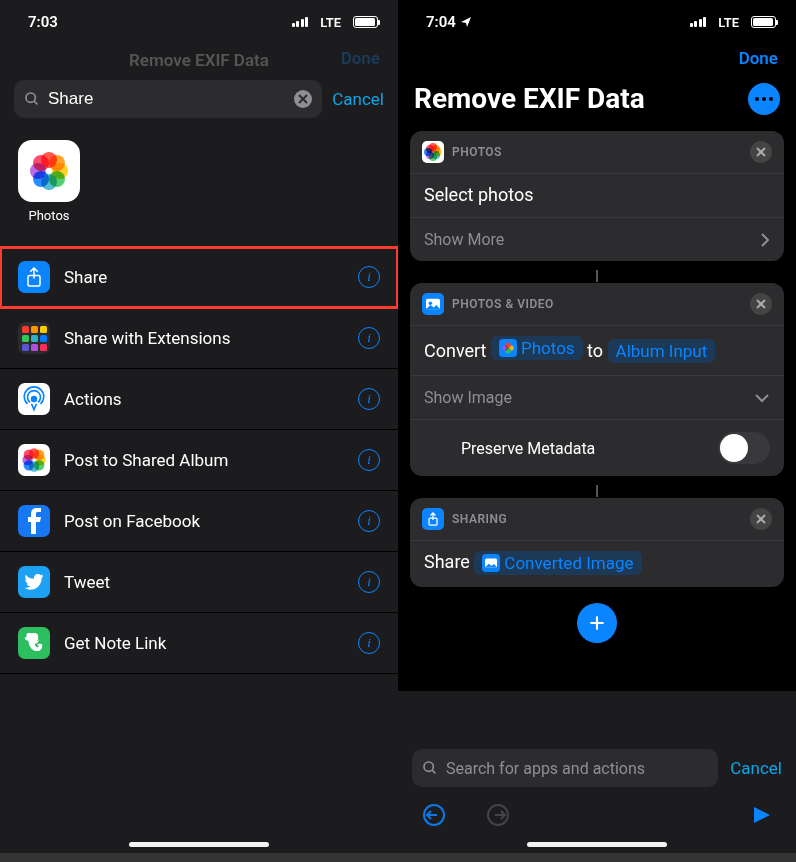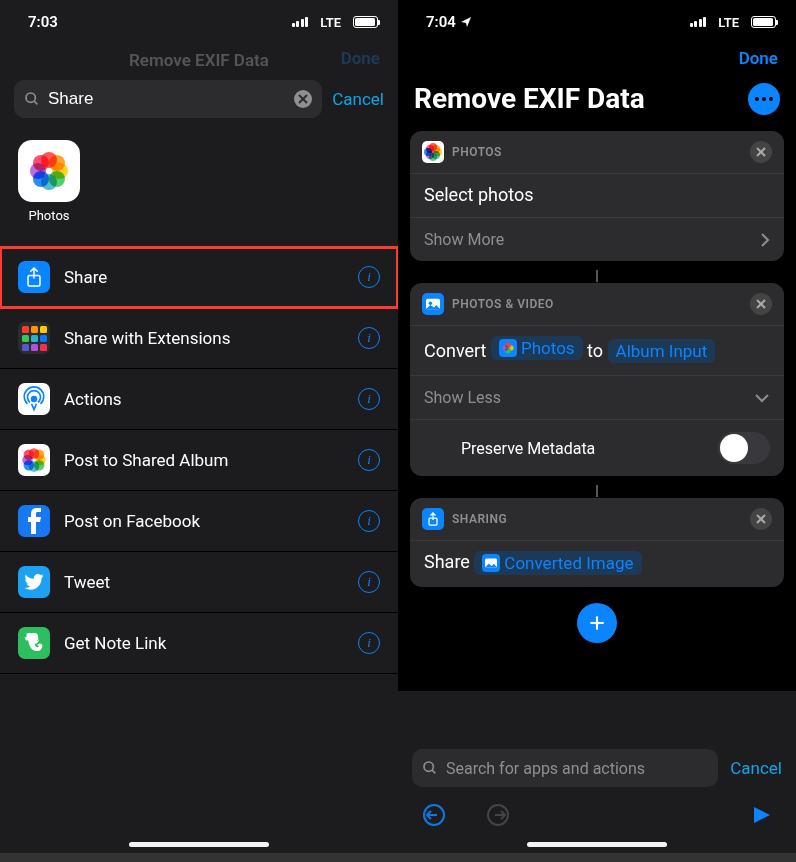--- a/index.html
+++ b/index.html
@@ -399,21 +399,21 @@
           </div>
         </span>
         <span>Photos</span>
       </span>
       <span>to</span>
       <span class="token">
         <span>Album Input</span>
       </span>
     </div>
     <div class="card-sub">
-      <span>Show Less</span>
+      <span>Show Image</span>
       <svg class="chevron" width="16" height="10" viewBox="0 0 16 10" fill="none" stroke="#8e8e93" stroke-width="2">
           <path d="M2 2l6 6 6-6"></path>
         </svg>
     </div>
     <div class="toggle-row">
       <span style="font-size:16px;margin-left:37px;">Preserve Metadata</span>
       <div class="toggle">
           <div class="knob"></div>
         </div>
     </div>

